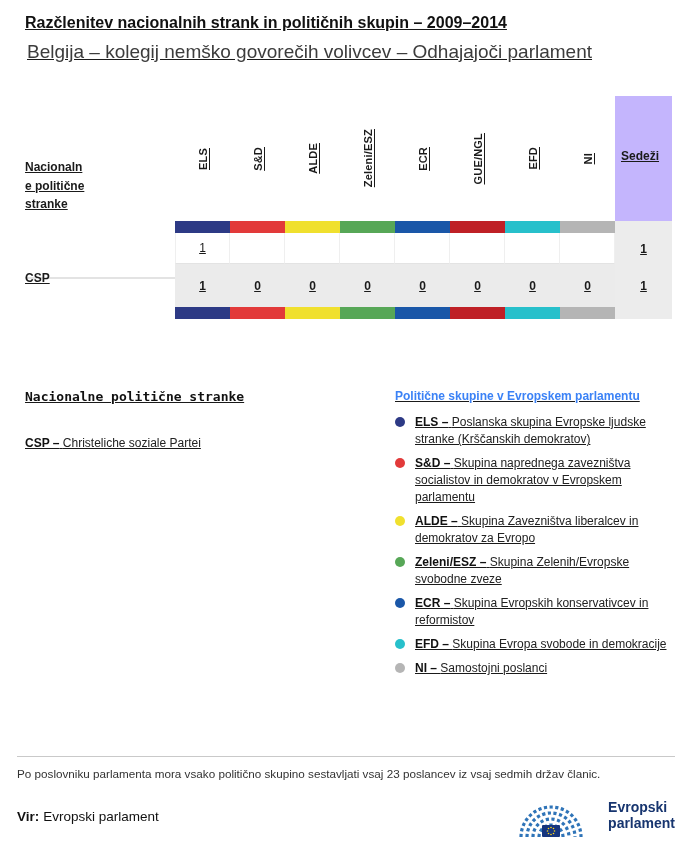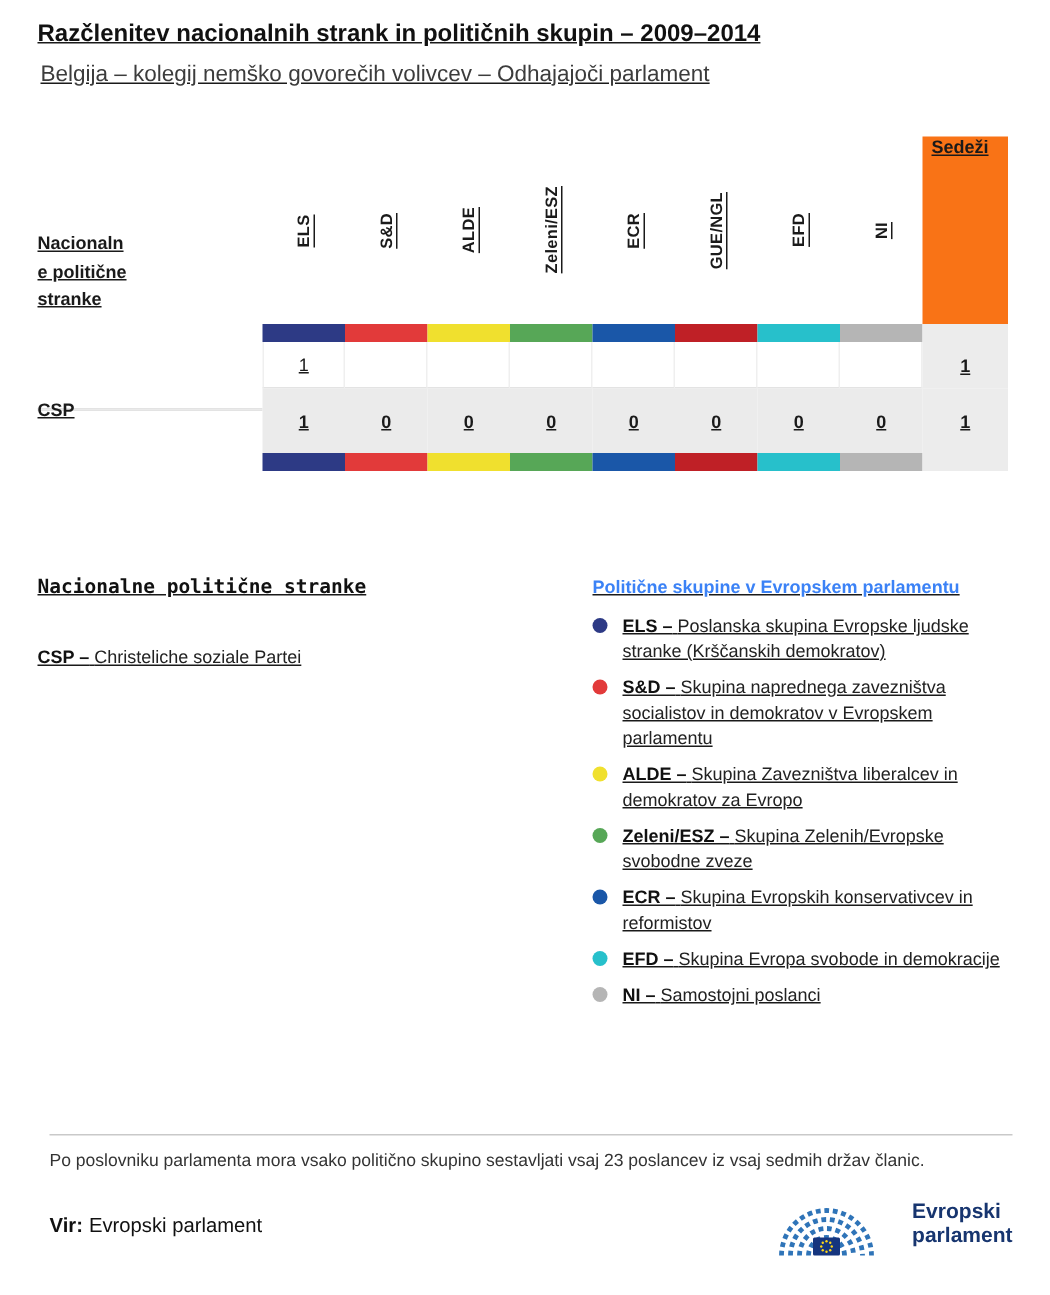--- a/index.html
+++ b/index.html
@@ -6,35 +6,35 @@
   html,body { margin:0; padding:0; }
   body {
     width:700px; height:863px; background:#ffffff;
     font-family:"Liberation Sans", sans-serif; color:#1a1a1a;
     overflow:hidden;
   }
   .page { position:relative; width:700px; height:863px; padding:14px 25px 0 25px;text-decoration:underline; }
 
   
   .title { font-size:16px; font-weight:700; color:#111; }
-  .subtitle { font-size:15px; color:#3c3c3c; margin-top:9px; padding-left:2px; }
+  .subtitle { font-size:19px; color:#3c3c3c; margin-top:9px; padding-left:2px; }
 
   
   .seats-table {
     display:grid;
     grid-template-columns:150px repeat(8,55px) 57px;
     grid-template-rows:125px 12px 31px 43px 12px;
     margin-top:33px; font-size:12px;
   }
   .cell { min-width:0; }
   .label-head { display:flex; align-items:flex-end; padding-bottom:7px; }
   .label-head span { width:64px; font-weight:700; line-height:1.55; overflow-wrap:break-word; }
   .col-head { display:flex; align-items:center; justify-content:center; }
   .vtext { writing-mode:vertical-rl; transform:rotate(180deg); font-weight:700; font-size:11px; letter-spacing:.2px; }
-  .seats-head { background:#f97316; display:flex; align-items:flex-start; padding:0 0 5px 6px; font-weight:700; }
+  .seats-head { background:#c4b5fd; display:flex; align-items:center; padding:0 0 5px 6px; font-weight:700; }
   .seats-col { background:#ececec; }
   .bar { height:12px; }
   .row-label { font-weight:700; display:flex; align-items:center; border-top:1px solid #e3e3e3; border-bottom:1px solid #e3e3e3;margin-top:44px; }
   .val { display:flex; align-items:center; justify-content:center; border-bottom:1px solid #e3e3e3; border-right:1px solid #efefef; }
   .val:nth-child(22) { border-left:1px solid #efefef; }
   .seats-val { background:#ececec; font-weight:700; display:flex; align-items:center; justify-content:center; }
   .total { background:#ebebeb; font-weight:700; display:flex; align-items:center; justify-content:center; }
 
   
   .legend { display:flex; margin-top:70px; }
@@ -42,21 +42,21 @@
   .legend-left h3 { margin:0; font-family:"DejaVu Sans Mono", monospace; font-size:13px; font-weight:700; color:#111; }
   .ll-item { margin-top:32px; font-size:12px; color:#222; }
   .code { font-weight:700; color:#111; }
   .legend-right { width:280px; }
   .legend-right h3 { margin:0 0 11px 0; font-size:12px; font-weight:700; color:#3b82f6; }
   .lr-item { display:flex; margin-bottom:7px; font-size:12px; line-height:1.42; color:#222; }
   .dot { width:10px; height:10px; border-radius:50%; margin:3px 10px 0 0; flex:0 0 10px; }
   .lr-text { flex:1; }
 
   
-  .footer { position:absolute; left:33px; right:25px; top:756px; }
+  .footer { position:absolute; left:17px; right:25px; top:756px; }
   .rule { border-top:1px solid #c9c9c9; }
   .note { font-size:11.7px; color:#333; margin-top:10px; }
   .bottom { display:flex; justify-content:space-between; align-items:center; margin-top:13px; }
   .source { font-size:13.5px; color:#111; }
   .source .vir { font-weight:700; }
   .source .src-text { margin-left:4px; }
   .logo { display:flex; align-items:center; gap:25px; }
   .logo-text { font-size:14px; font-weight:700; color:#17356f; line-height:1.12; }
 </style>
 </head>

